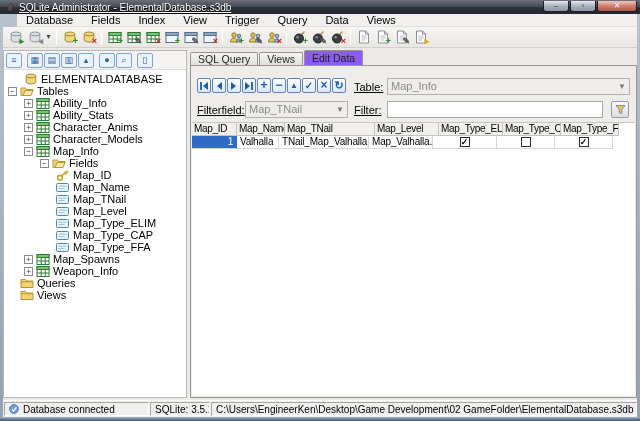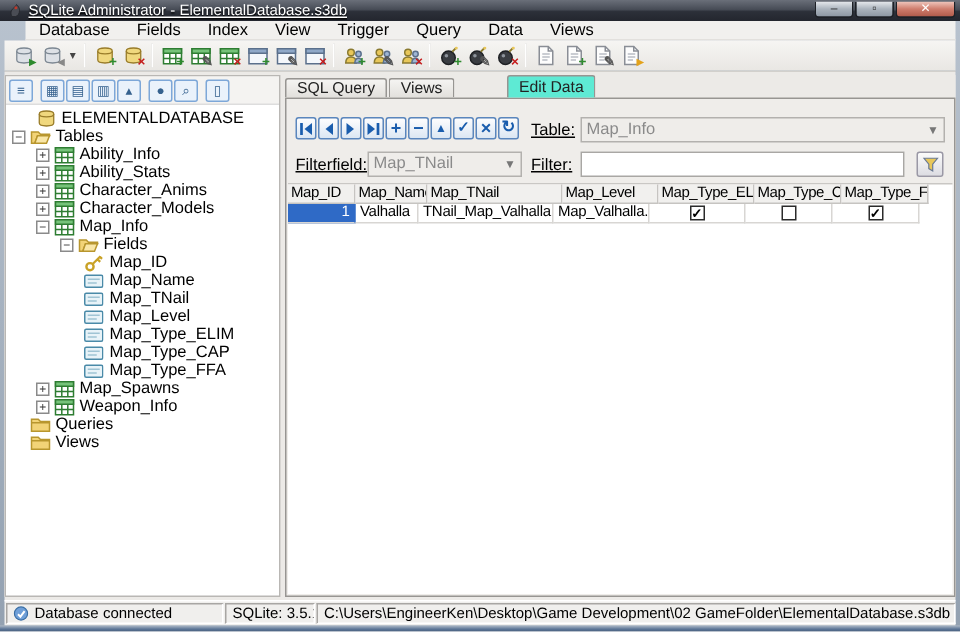--- a/index.html
+++ b/index.html
@@ -52,21 +52,21 @@
     line-height:7px; text-align:center; color:#333; margin-right:3px; flex:0 0 auto; }
   .tree-row .spacer { width:12px; flex:0 0 auto; }
   .tree-row .t-icon { width:14px; height:13px; margin-right:3px; flex:0 0 auto; display:flex; align-items:center; }
   .tree-label { font-size:11px;text-align:center; }
 
   
   #right-panel { position:absolute; left:187px; right:0; top:2px; bottom:2px; background:#eceae7; }
   #tabstrip { position:absolute; left:0; top:0; right:0; height:15px; display:flex; align-items:flex-end; }
   .tab { height:13px; line-height:13px; padding:0 7px; font-size:10.5px; background:linear-gradient(180deg,#f5f4f2,#e2e0dc);
     border:1px solid #979592; border-bottom:none; border-radius:2px 2px 0 0; margin-right:1px; color:#222; }
-  .tab.active { height:15px; line-height:15px; background:#5eead4; position:relative; z-index:2;margin-left:34px; }
+  .tab.active { height:15px; line-height:15px; background:#8b5cf6; position:relative; z-index:2; }
   #edit-area { position:absolute; left:0; right:0; top:15px; bottom:0; border:1px solid #979592; background:#efedea; }
 
   .nav-bar { position:absolute; left:6px; top:12px; display:flex; gap:1px; }
   .nav-btn { width:14px; height:15px; border:1px solid #5a86bd; border-radius:2px;
     background:linear-gradient(180deg,#fdfdfe,#dce7f3); display:flex; align-items:center; justify-content:center;
     color:#1a5dad; font-weight:bold; font-size:10px; line-height:10px; }
   .nav-btn svg { display:block; }
 
   .fld-label { position:absolute; font-size:11px; color:#000;text-decoration:underline; }
   .combo { position:absolute; height:17px; border:1px solid #b3b1ae; background:#efedea; color:#8a8a8a;

